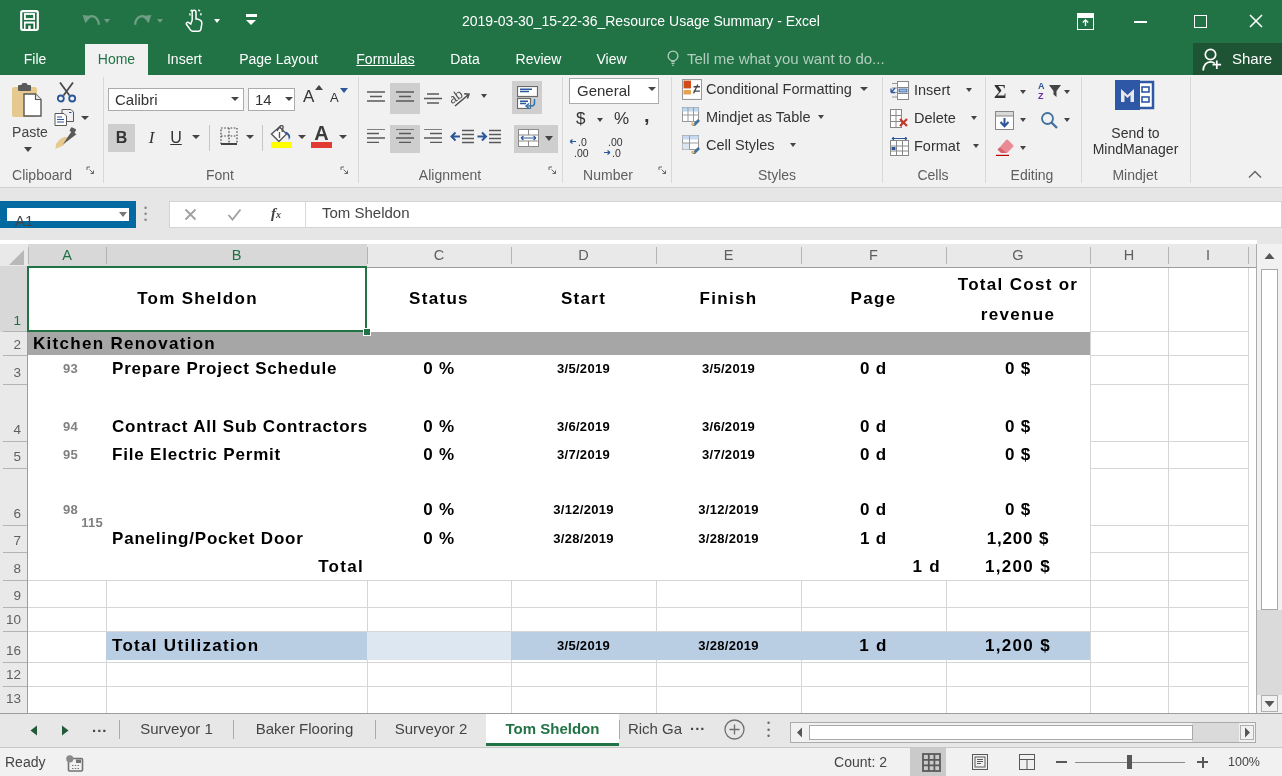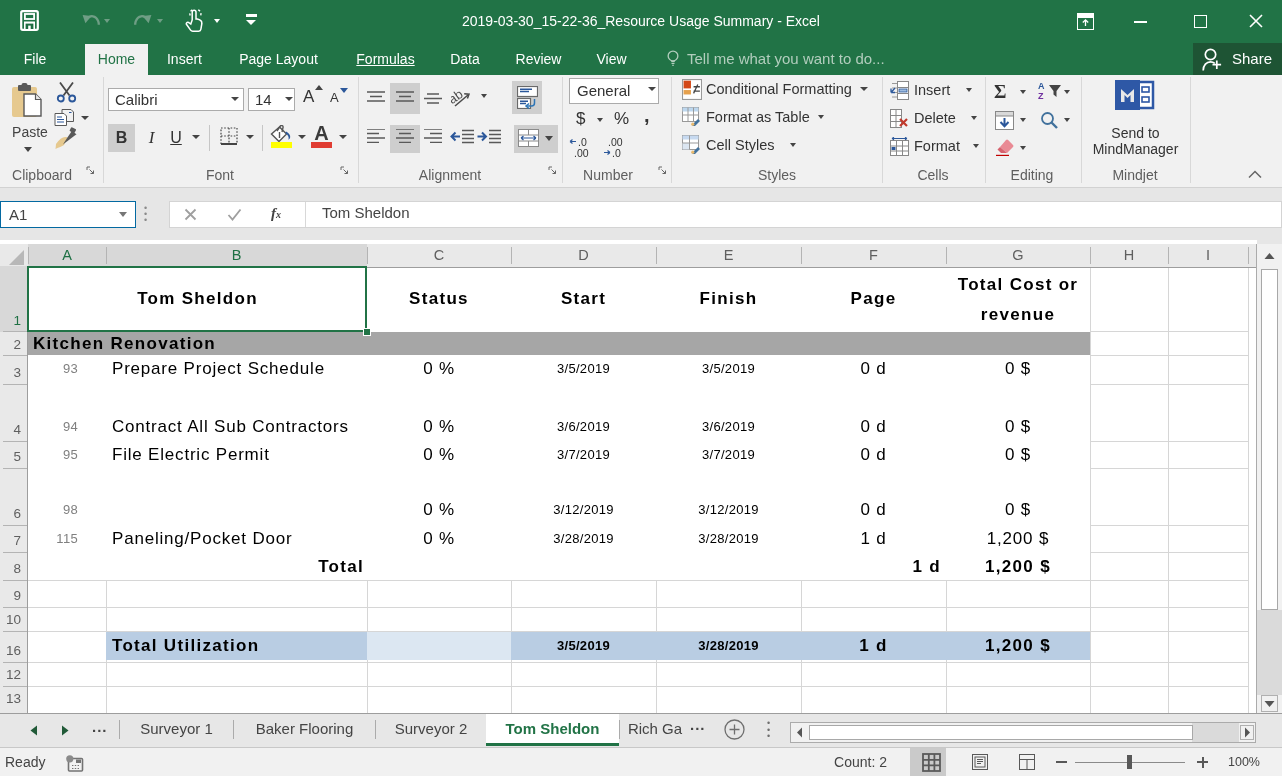--- a/index.html
+++ b/index.html
@@ -16,21 +16,21 @@
           border-bottom:1px solid #d2d2d2;}
   .gsep{position:absolute;top:2px;width:1px;height:106px;background:#d8d8d8;}
   .glabel{position:absolute;top:92px;font-size:14px;color:#5e5e5e;text-align:center;}
   .launch{position:absolute;top:91px;width:10px;height:10px;}
   
   #fbar{left:0;top:188px;width:1282px;height:56px;background:#e6e6e6;}
   
   #grid{left:0;top:240px;width:1257px;height:473px;background:#fff;}
   .hline{position:absolute;height:1px;background:#d6d6d6;}
   .vline{position:absolute;width:1px;background:#d6d6d6;}
-  .cell{position:absolute;font-size:17px;color:#000;white-space:nowrap;letter-spacing:0.8px;}
+  .cell{position:absolute;font-size:17px;color:#000;white-space:nowrap;letter-spacing:0.8px;font-weight:bold;}
   .cell.b{letter-spacing:1.3px;}
   .ctr{text-align:center;}
   .b{font-weight:bold;}
   .date{font-size:13px;letter-spacing:0.3px !important;}
   .id{font-size:13px;color:#808080;text-align:right;letter-spacing:0.3px !important;}
   .ch{position:absolute;top:4px;height:23px;line-height:23px;text-align:center;
       font-size:14.5px;color:#5f5f5f;background:#e9e9e9;}
   .ch.sel{background:#d8d8d8;color:#1e7044;}
   .chsep{position:absolute;top:7px;width:1px;height:17px;background:#b4b4b4;}
   .rh{position:absolute;left:0;width:21px;height:18px;line-height:18px;
@@ -315,21 +315,21 @@
     <div class="abs" style="left:706px;top:5px;font-size:14.5px;color:#333;line-height:19px;">Conditional Formatting</div>
     <div class="abs" style="left:860px;top:12px;width:0;height:0;border-left:4px solid transparent;border-right:4px solid transparent;border-top:4.5px solid #444"></div>
 
     <svg class="abs" style="left:682px;top:32px" width="19" height="19" viewBox="0 0 19 19">
       <rect x="0.5" y="0.5" width="16" height="14" fill="#fff" stroke="#999"></rect>
       <rect x="0.5" y="0.5" width="16" height="4" fill="#bdd7ee"></rect>
       <path d="M0.5 8 h16 M6 0.5 v14 M11.5 0.5 v14" stroke="#999"></path>
       <path d="M10 18 l6-6 2 2 -6 6 z" fill="#41719c"></path>
         <circle cx="10.8" cy="17.2" r="1.6" fill="#e8b96d"></circle>
     </svg>
-    <div class="abs" style="left:706px;top:33px;font-size:14.5px;color:#333;line-height:19px;">Format as Table</div>
+    <div class="abs" style="left:706px;top:33px;font-size:14.5px;color:#333;line-height:19px;">Mindjet as Table</div>
     <div class="abs" style="left:818px;top:40px;width:0;height:0;border-left:3.5px solid transparent;border-right:3.5px solid transparent;border-top:4px solid #444"></div>
 
     <svg class="abs" style="left:682px;top:60px" width="19" height="19" viewBox="0 0 19 19">
       <rect x="0.5" y="0.5" width="16" height="14" fill="#fff" stroke="#999"></rect>
       <rect x="0.5" y="0.5" width="16" height="4" fill="#c6d9f0"></rect>
       <rect x="0.5" y="8" width="7" height="6.5" fill="#dce6f1"></rect>
       <path d="M0.5 8 h16 M7.5 0.5 v14" stroke="#999"></path>
       <path d="M10 18 l6-6 2 2 -6 6 z" fill="#41719c"></path>
         <circle cx="10.8" cy="17.2" r="1.6" fill="#e8b96d"></circle>
     </svg>
@@ -404,21 +404,21 @@
       <rect x="14" y="2" width="26" height="26" fill="#fff" stroke="#2e58a6" stroke-width="2.5"></rect>
       <rect x="2" y="0" width="25" height="30" fill="#2e58a6"></rect>
       <path d="M8 22 V9 l6.5 6 6.5-6 v13 h-3.5 v-7 l-3 3 -3-3 v7 z" fill="#e8e8e8"></path>
       <rect x="29" y="7" width="7" height="5" fill="none" stroke="#2e58a6" stroke-width="1.6"></rect>
       <rect x="29" y="17" width="7" height="5" fill="none" stroke="#2e58a6" stroke-width="1.6"></rect>
     </svg>
     <div class="abs" style="left:1082px;top:50px;width:107px;text-align:center;font-size:14px;color:#333;line-height:16px;">Send to<br>MindManager</div>
   </div>
 </div>
 <div class="abs" id="fbar">
-  <div class="abs" style="left:0;top:13px;width:136px;height:27px;background:#fff;border:1px solid #0369a1;box-sizing:border-box;font-size:15px;color:#444;line-height:25px;padding-left:8px;">A1</div>
+  <div class="abs" style="left:0;top:13px;width:136px;height:27px;background:#fff;border:7px solid #0369a1;box-sizing:border-box;font-size:15px;color:#444;line-height:25px;padding-left:8px;">A1</div>
   <div class="abs" style="left:119px;top:24px;width:0;height:0;border-left:4px solid transparent;border-right:4px solid transparent;border-top:5px solid #767676"></div>
   <div class="abs" style="left:144px;top:17px;width:4px;color:#8a8a8a;font-size:9px;line-height:6px;">•<br>•<br>•</div>
   <div class="abs" style="left:169px;top:13px;width:1113px;height:27px;background:#fff;border:1px solid #d4d4d4;box-sizing:border-box;"></div>
   <div class="abs" style="left:305px;top:14px;width:1px;height:25px;background:#d8d8d8;"></div>
   <svg class="abs" style="left:184px;top:20px" width="13" height="13" viewBox="0 0 13 13">
       <path d="M1.5 1.5 L11.5 11.5 M11.5 1.5 L1.5 11.5" stroke="#9f9f9f" stroke-width="1.8"></path>
     </svg>
   <svg class="abs" style="left:227px;top:20px" width="15" height="13" viewBox="0 0 15 13">
       <path d="M1.5 7 L5.5 11.5 L13.5 1.5" stroke="#9f9f9f" stroke-width="1.8" fill="none"></path>
     </svg>
@@ -543,21 +543,21 @@
   <div class="cell ctr" style="left:801px;top:204px;width:145px;line-height:22px;">0 d</div>
   <div class="cell ctr" style="left:946px;top:204px;width:144px;line-height:22px;">0 $</div>
 
   <div class="cell id" style="left:28px;top:259px;width:50px;line-height:22px;">98</div>
   <div class="cell ctr" style="left:367px;top:259px;width:144px;line-height:22px;">0 %</div>
   <div class="cell date ctr" style="left:511px;top:259px;width:145px;line-height:22px;">3/12/2019</div>
   <div class="cell date ctr" style="left:656px;top:259px;width:145px;line-height:22px;">3/12/2019</div>
   <div class="cell ctr" style="left:801px;top:259px;width:145px;line-height:22px;">0 d</div>
   <div class="cell ctr" style="left:946px;top:259px;width:144px;line-height:22px;">0 $</div>
 
-  <div class="cell id" style="left:28px;top:288px;width:50px;line-height:22px;">115</div>
+  <div class="cell id" style="left:28px;top:272px;width:50px;line-height:22px;padding-left:25px;">115</div>
   <div class="cell" style="left:112px;top:288px;line-height:22px;">Paneling/Pocket Door</div>
   <div class="cell ctr" style="left:367px;top:288px;width:144px;line-height:22px;">0 %</div>
   <div class="cell date ctr" style="left:511px;top:288px;width:145px;line-height:22px;">3/28/2019</div>
   <div class="cell date ctr" style="left:656px;top:288px;width:145px;line-height:22px;">3/28/2019</div>
   <div class="cell ctr" style="left:801px;top:288px;width:145px;line-height:22px;">1 d</div>
   <div class="cell ctr" style="left:946px;top:288px;width:144px;line-height:22px;">1,200 $</div>
 
   <div class="cell b" style="left:106px;top:316px;width:258px;line-height:22px;text-align:right;">Total</div>
   <div class="cell b" style="left:801px;top:316px;width:140px;line-height:22px;text-align:right;">1 d</div>
   <div class="cell b ctr" style="left:946px;top:316px;width:144px;line-height:22px;">1,200 $</div>

